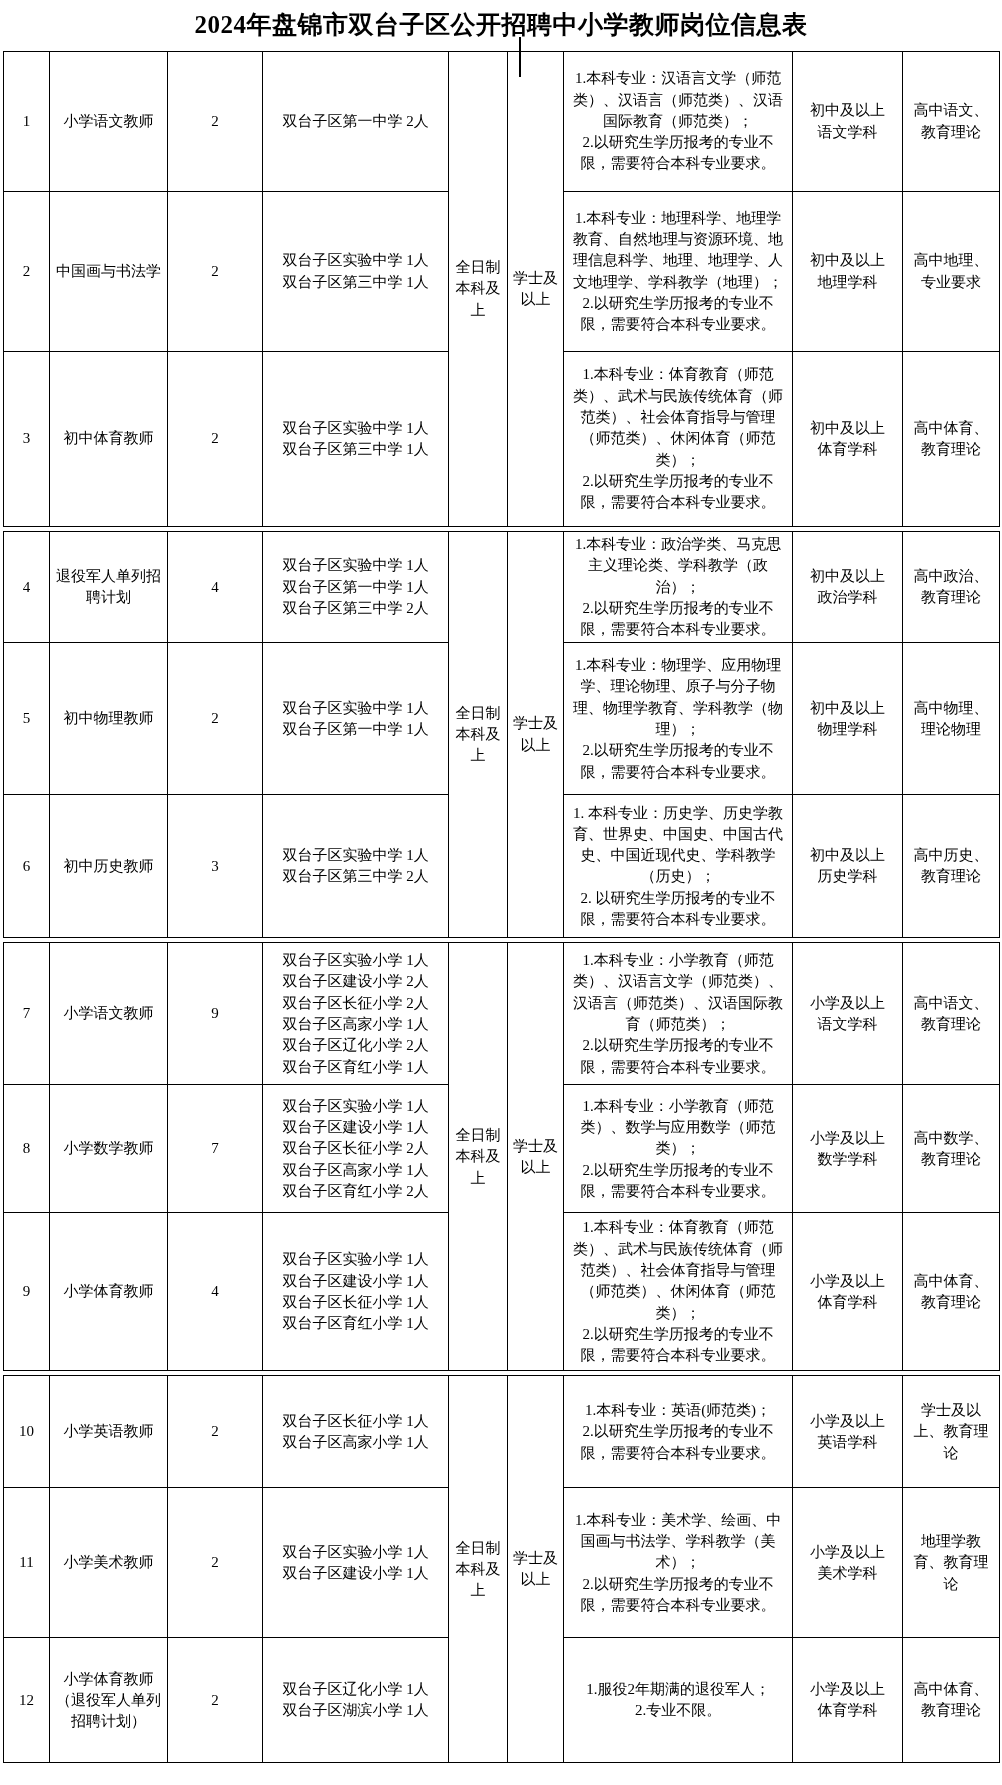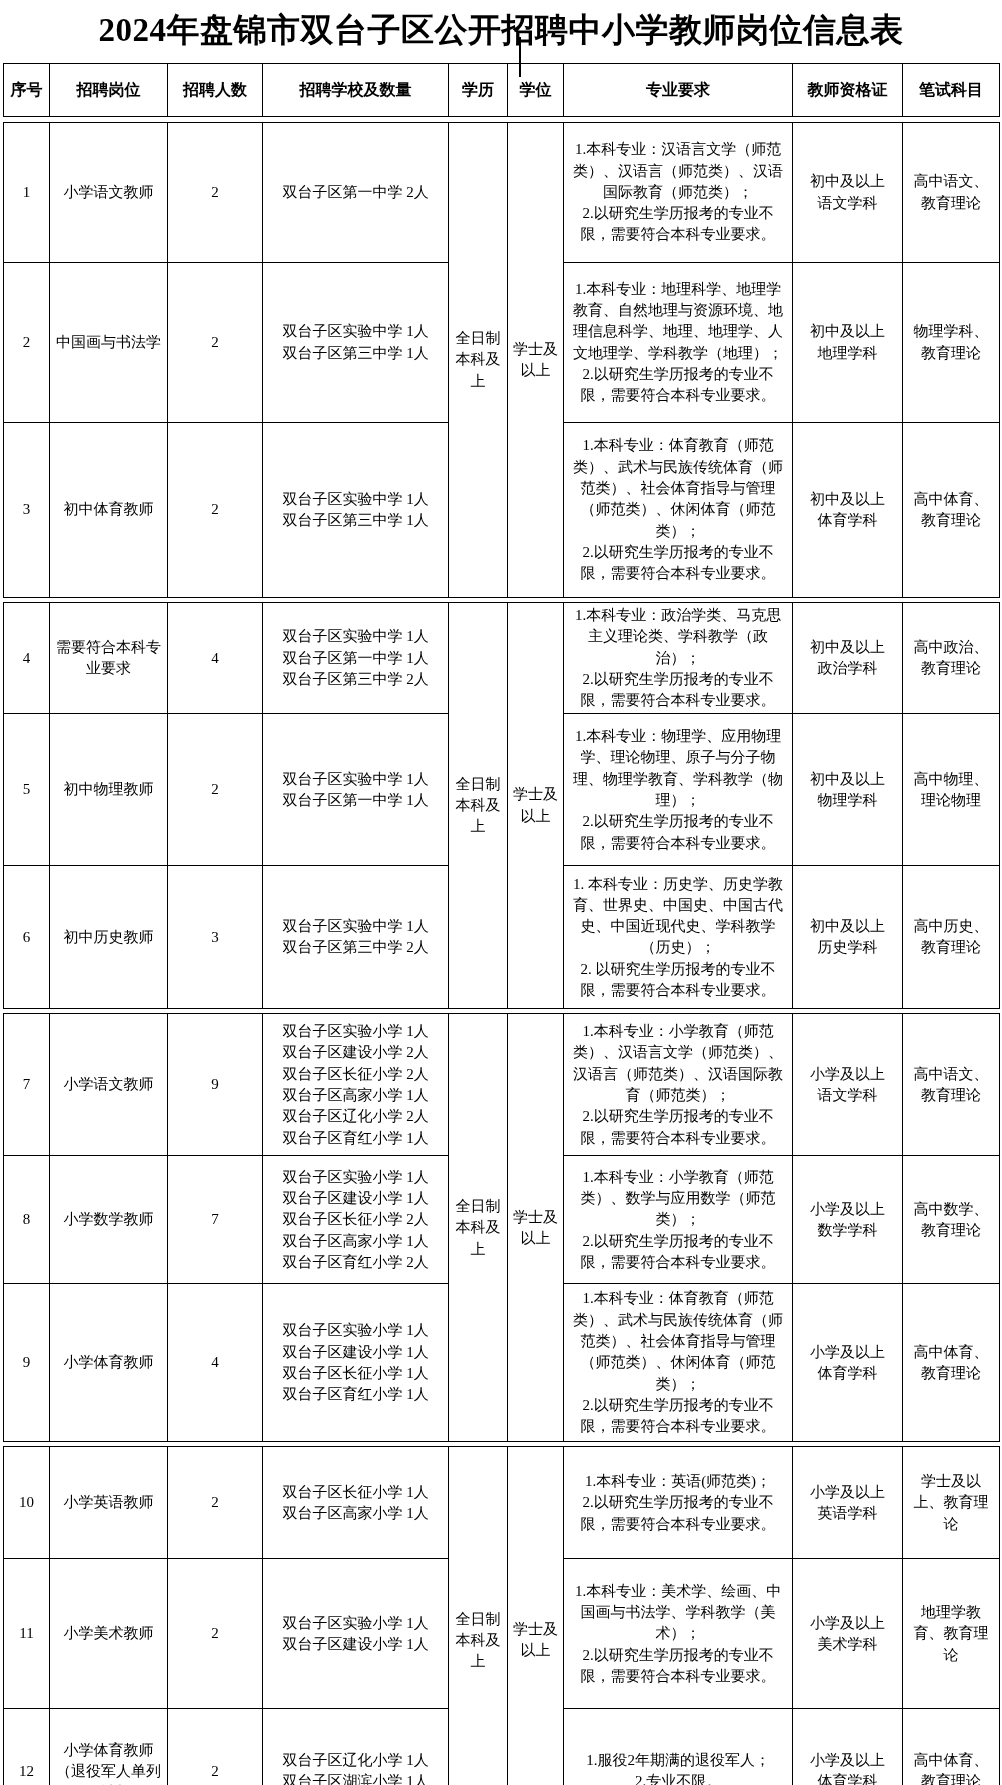--- a/index.html
+++ b/index.html
@@ -10,21 +10,21 @@
     font-family: "Liberation Serif", "DejaVu Serif", serif;
   }
   .page {
     position: relative;
     width: 1002px;
     min-height: 1785px;
     background: #ffffff;
   }
   .doc-title {
     text-align: center;
-    font-size: 33px;
+    font-size: 25px;
     font-weight: bold;
     margin: 0;
     padding: 8px 0 10px 0;
     letter-spacing: 0.5px;
   }
   .stray-line {
     position: absolute;
     left: 519px;
     top: 37px;
     width: 2px;
@@ -68,46 +68,20 @@
   }
 </style>
 </head>
 <body>
 
 <div class="page">
 
   <h1 class="doc-title">2024年盘锦市双台子区公开招聘中小学教师岗位信息表</h1>
   <div class="stray-line"></div>
 
-  <table class="tbl" style="margin-bottom:5px;">
-    <colgroup>
-      <col style="width:46px">
-        <col style="width:118px">
-        <col style="width:95px">
-        <col style="width:186px">
-      <col style="width:59px">
-        <col style="width:56px">
-        <col style="width:229px">
-        <col style="width:110px">
-        <col style="width:97px">
-    </colgroup>
-    <tbody>
-        <tr>
-      <th>序号</th>
-      <th>招聘岗位</th>
-      <th>招聘人数</th>
-      <th>招聘学校及数量</th>
-      <th>学历</th>
-      <th>学位</th>
-      <th>专业要求</th>
-      <th>教师资格证</th>
-      <th>笔试科目</th>
-    </tr>
-  </tbody>
-    </table>
 
   <table class="tbl">
     <colgroup>
       <col style="width:46px">
         <col style="width:118px">
         <col style="width:95px">
         <col style="width:186px">
       <col style="width:59px">
         <col style="width:56px">
         <col style="width:229px">
@@ -131,21 +105,21 @@
     <tr style="height:160px">
       <td class="c-no">2</td>
       <td class="c-pos">中国画与书法学</td>
       <td class="c-cnt">2</td>
       <td class="c-sch">双台子区实验中学 1人
 双台子区第三中学 1人</td>
       <td class="c-maj">1.本科专业：地理科学、地理学教育、自然地理与资源环境、地理信息科学、地理、地理学、人文地理学、学科教学（地理）；
 2.以研究生学历报考的专业不限，需要符合本科专业要求。</td>
       <td class="c-cert">初中及以上
 地理学科</td>
-      <td class="c-exam">物理学科、教育理论</td>
+      <td class="c-exam">高中地理、专业要求</td>
     </tr>
     <tr style="height:175px">
       <td class="c-no">3</td>
       <td class="c-pos">初中体育教师</td>
       <td class="c-cnt">2</td>
       <td class="c-sch">双台子区实验中学 1人
 双台子区第三中学 1人</td>
       <td class="c-maj">1.本科专业：体育教育（师范类）、武术与民族传统体育（师范类）、社会体育指导与管理（师范类）、休闲体育（师范类）；
 2.以研究生学历报考的专业不限，需要符合本科专业要求。</td>
       <td class="c-cert">初中及以上
@@ -163,21 +137,21 @@
         <col style="width:186px">
       <col style="width:59px">
         <col style="width:56px">
         <col style="width:229px">
         <col style="width:110px">
         <col style="width:97px">
     </colgroup>
     <tbody>
         <tr style="height:110px">
       <td class="c-no">4</td>
-      <td class="c-pos">需要符合本科专业要求</td>
+      <td class="c-pos">退役军人单列招聘计划</td>
       <td class="c-cnt">4</td>
       <td class="c-sch">双台子区实验中学 1人
 双台子区第一中学 1人
 双台子区第三中学 2人</td>
       <td class="c-edu" rowspan="3">全日制本科及上</td>
       <td class="c-deg" rowspan="3">学士及以上</td>
       <td class="c-maj">1.本科专业：政治学类、马克思主义理论类、学科教学（政治）；
 2.以研究生学历报考的专业不限，需要符合本科专业要求。</td>
       <td class="c-cert">初中及以上
 政治学科</td>

